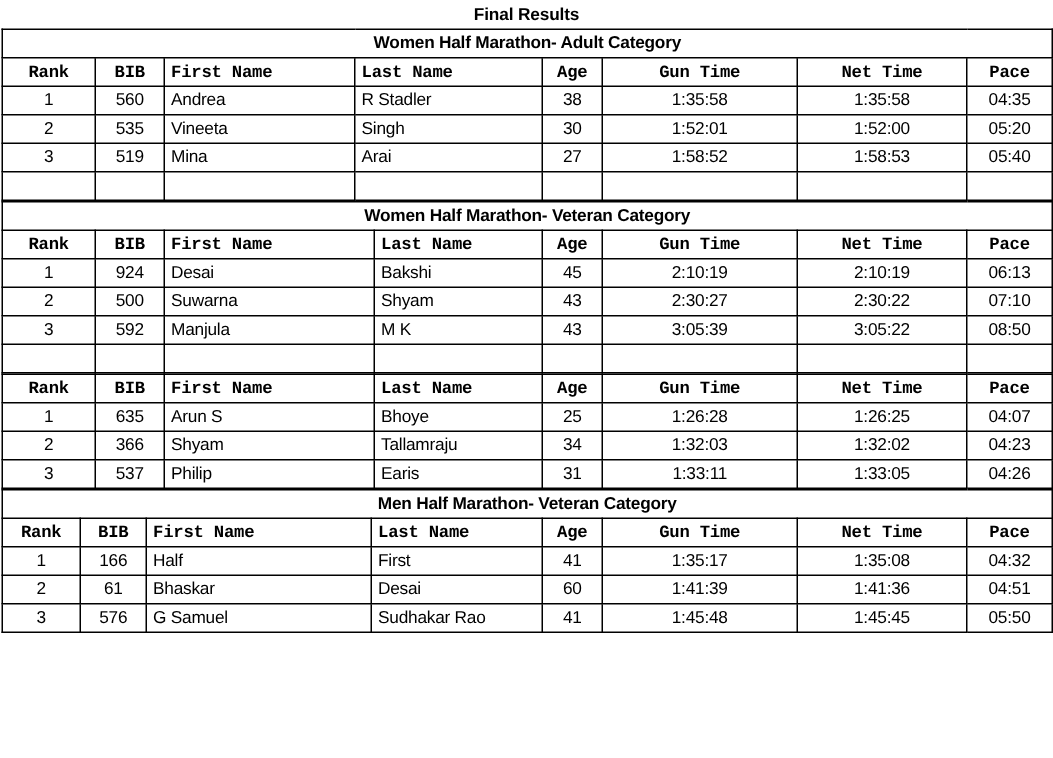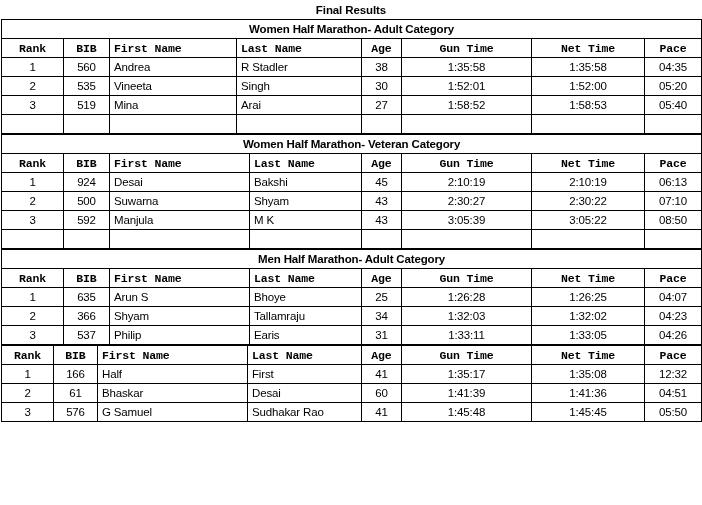--- a/index.html
+++ b/index.html
@@ -210,23 +210,20 @@
           <col style="width: 46px;">
           <col style="width: 140px;">
           <col style="width: 112px;">
           <col style="width: 40px;">
           <col style="width: 130px;">
           <col style="width: 113px;">
           <col style="width: 57px;">
         </colgroup>
         <tbody>
           <tr>
-            <td class="section-title" colspan="8">Men Half Marathon- Adult Category</td>
-          </tr>
-          <tr>
             <td class="colhead c">Rank</td>
             <td class="colhead c">BIB</td>
             <td class="colhead l">First Name</td>
             <td class="colhead l">Last Name</td>
             <td class="colhead c">Age</td>
             <td class="colhead c">Gun Time</td>
             <td class="colhead c">Net Time</td>
             <td class="colhead c">Pace</td>
           </tr>
           <tr>
@@ -267,38 +264,41 @@
           <col style="width: 44px;">
           <col style="width: 150px;">
           <col style="width: 114px;">
           <col style="width: 40px;">
           <col style="width: 130px;">
           <col style="width: 113px;">
           <col style="width: 57px;">
         </colgroup>
         <tbody>
           <tr>
+            <td class="section-title" colspan="8">Men Half Marathon- Veteran Category</td>
+          </tr>
+          <tr>
             <td class="colhead c">Rank</td>
             <td class="colhead c">BIB</td>
             <td class="colhead l">First Name</td>
             <td class="colhead l">Last Name</td>
             <td class="colhead c">Age</td>
             <td class="colhead c">Gun Time</td>
             <td class="colhead c">Net Time</td>
             <td class="colhead c">Pace</td>
           </tr>
           <tr>
             <td class="c">1</td>
             <td class="c">166</td>
             <td class="l">Half</td>
             <td class="l">First</td>
             <td class="c">41</td>
             <td class="c">1:35:17</td>
             <td class="c">1:35:08</td>
-            <td class="c">12:32</td>
+            <td class="c">04:32</td>
           </tr>
           <tr>
             <td class="c">2</td>
             <td class="c">61</td>
             <td class="l">Bhaskar</td>
             <td class="l">Desai</td>
             <td class="c">60</td>
             <td class="c">1:41:39</td>
             <td class="c">1:41:36</td>
             <td class="c">04:51</td>

